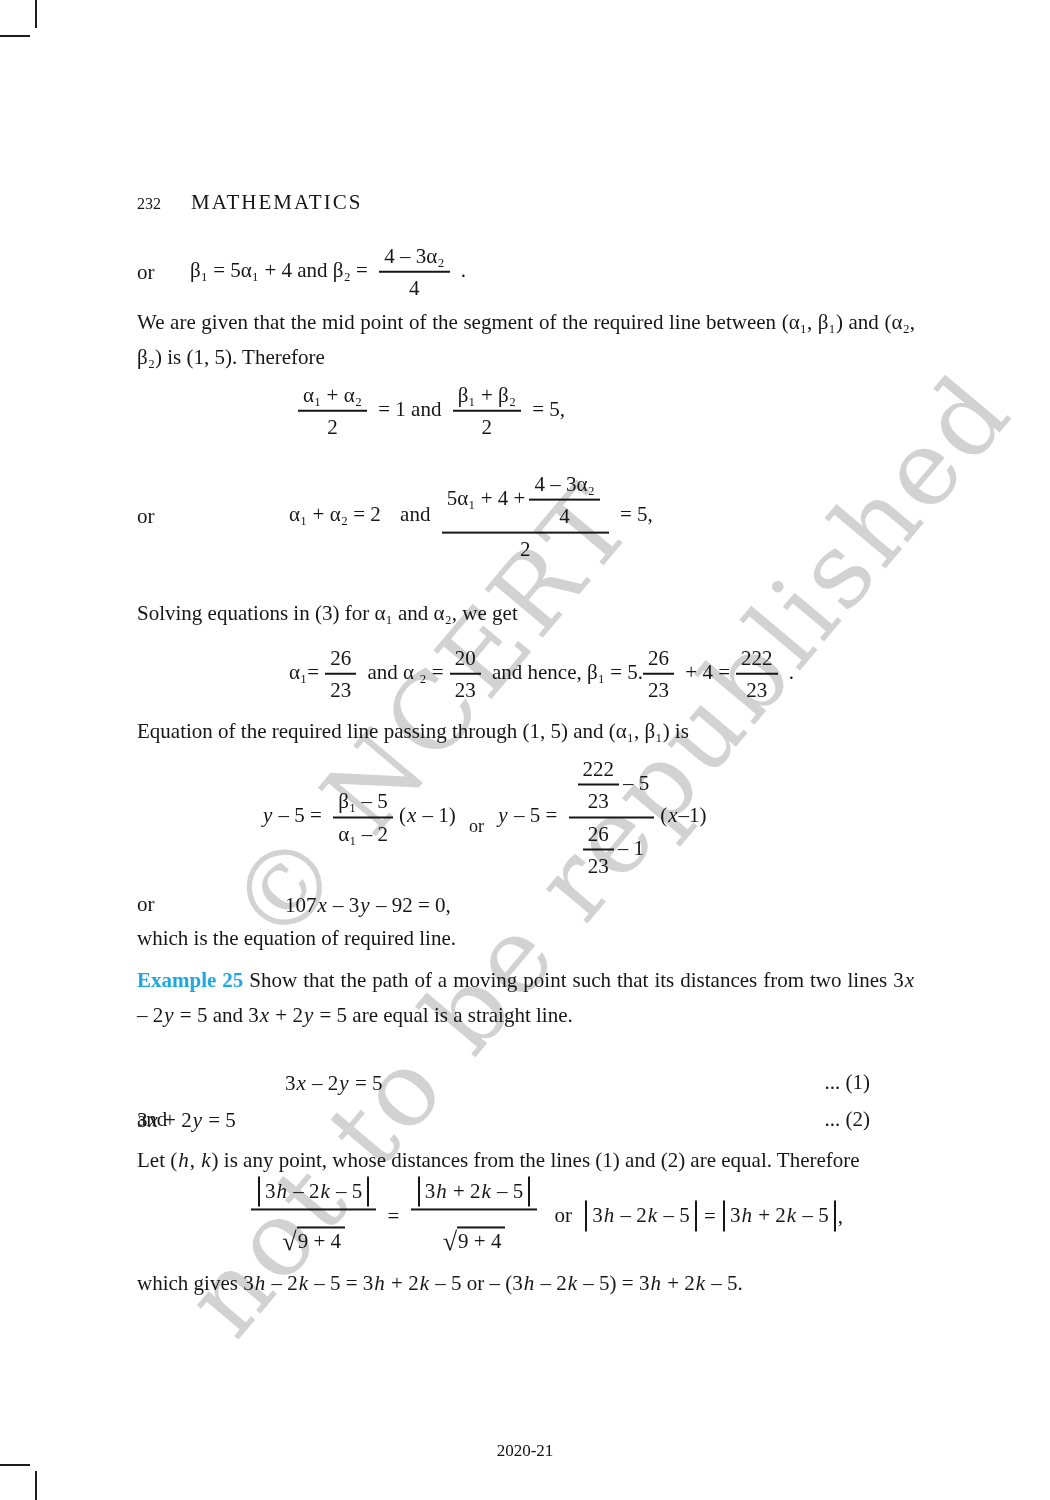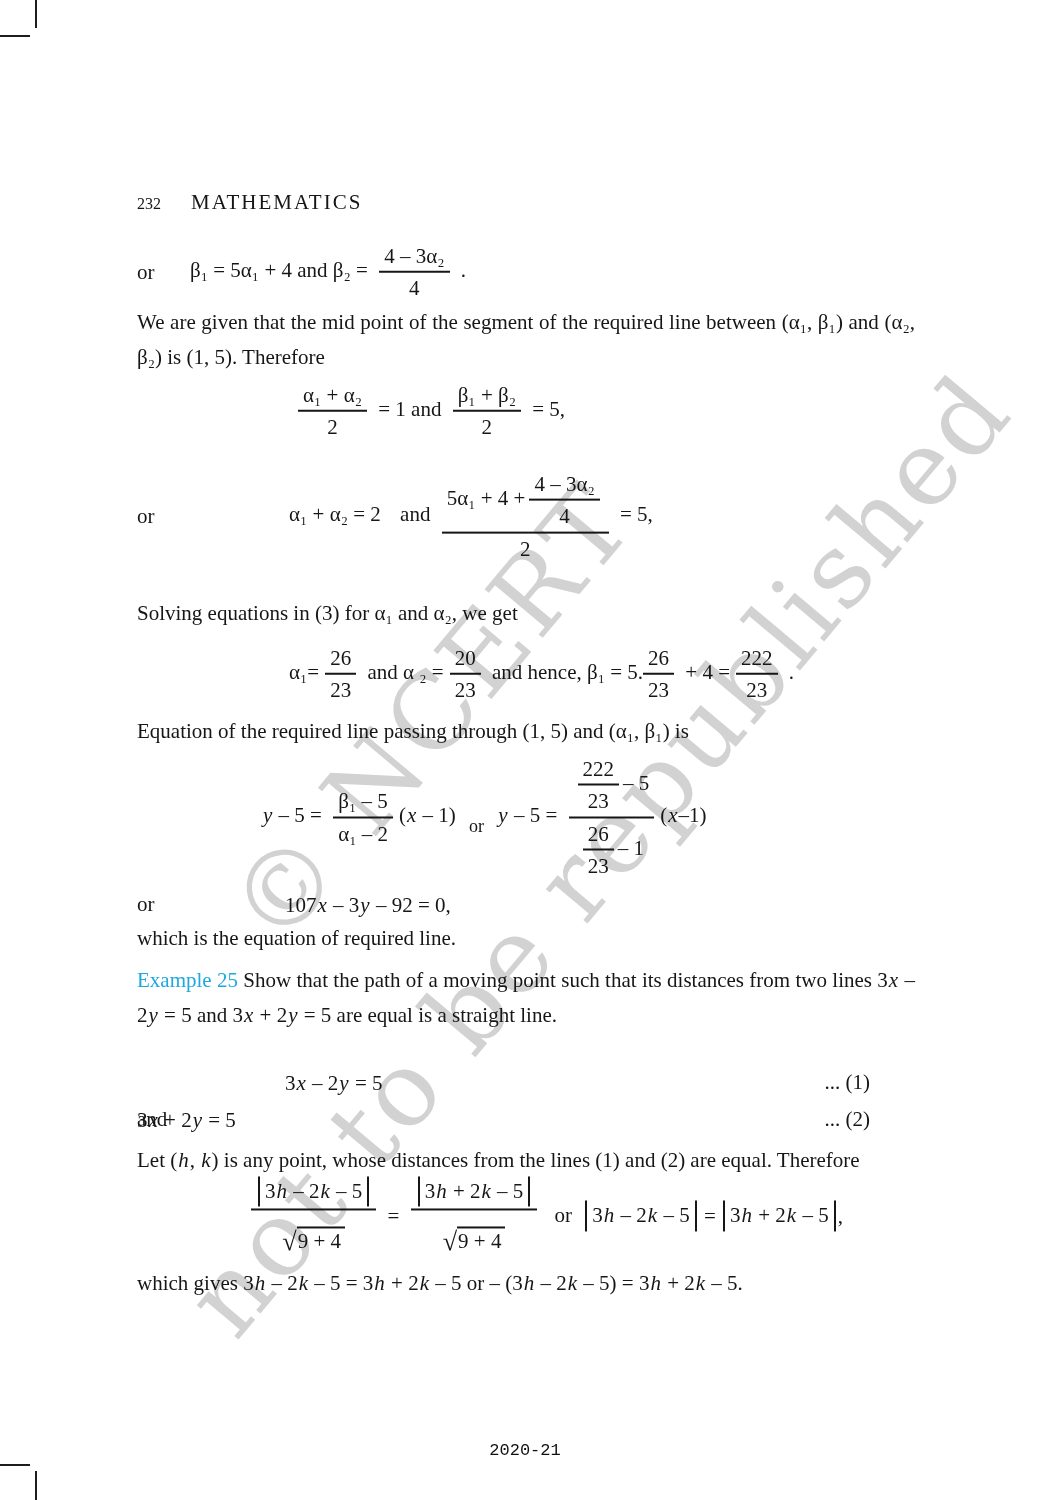--- a/index.html
+++ b/index.html
@@ -28,23 +28,23 @@
   .mv{font-style:italic;padding:0 1px;}
   .abs{display:inline-block;border-left:2px solid #161616;border-right:2px solid #161616;
        padding:2px 5px;margin:0 2px;}
   .sqrt{display:inline-block;white-space:nowrap;margin-top:14px;}
   .sqrt .rad{font-size:1.25em;vertical-align:-2px;}
   .sqrt .arg{border-top:2px solid #161616;padding:1px 4px 0 1px;}
   .orsmall{font-size:18px;position:relative;top:10px;margin:0 8px;}
   .gap14{margin-left:14px;}
   .hdr-num{font-size:16px;margin-right:30px;}
   .hdr-title{font-size:21px;letter-spacing:2px;}
-  .accent{color:#1ea7e0;font-weight:normal;}
+  .accent{color:#1ea7e0;font-weight:bold;}
   .footer{position:absolute;top:1441px;left:0;width:1050px;text-align:center;z-index:1;
-          font-family:Liberation Mono, monospace;font-size:17px;color:#111;}
+          font-family:Liberation Serif, serif;font-size:17px;color:#111;}
 </style>
 </head>
 <body>
 
 <div class="page">
 
   <div class="cmark" style="left:35px;top:0;width:2px;height:28px;"></div>
   <div class="cmark" style="left:0;top:35px;width:30px;height:2px;"></div>
   <div class="cmark" style="left:0;top:1464px;width:30px;height:2px;"></div>
   <div class="cmark" style="left:35px;top:1471px;width:2px;height:29px;"></div>

